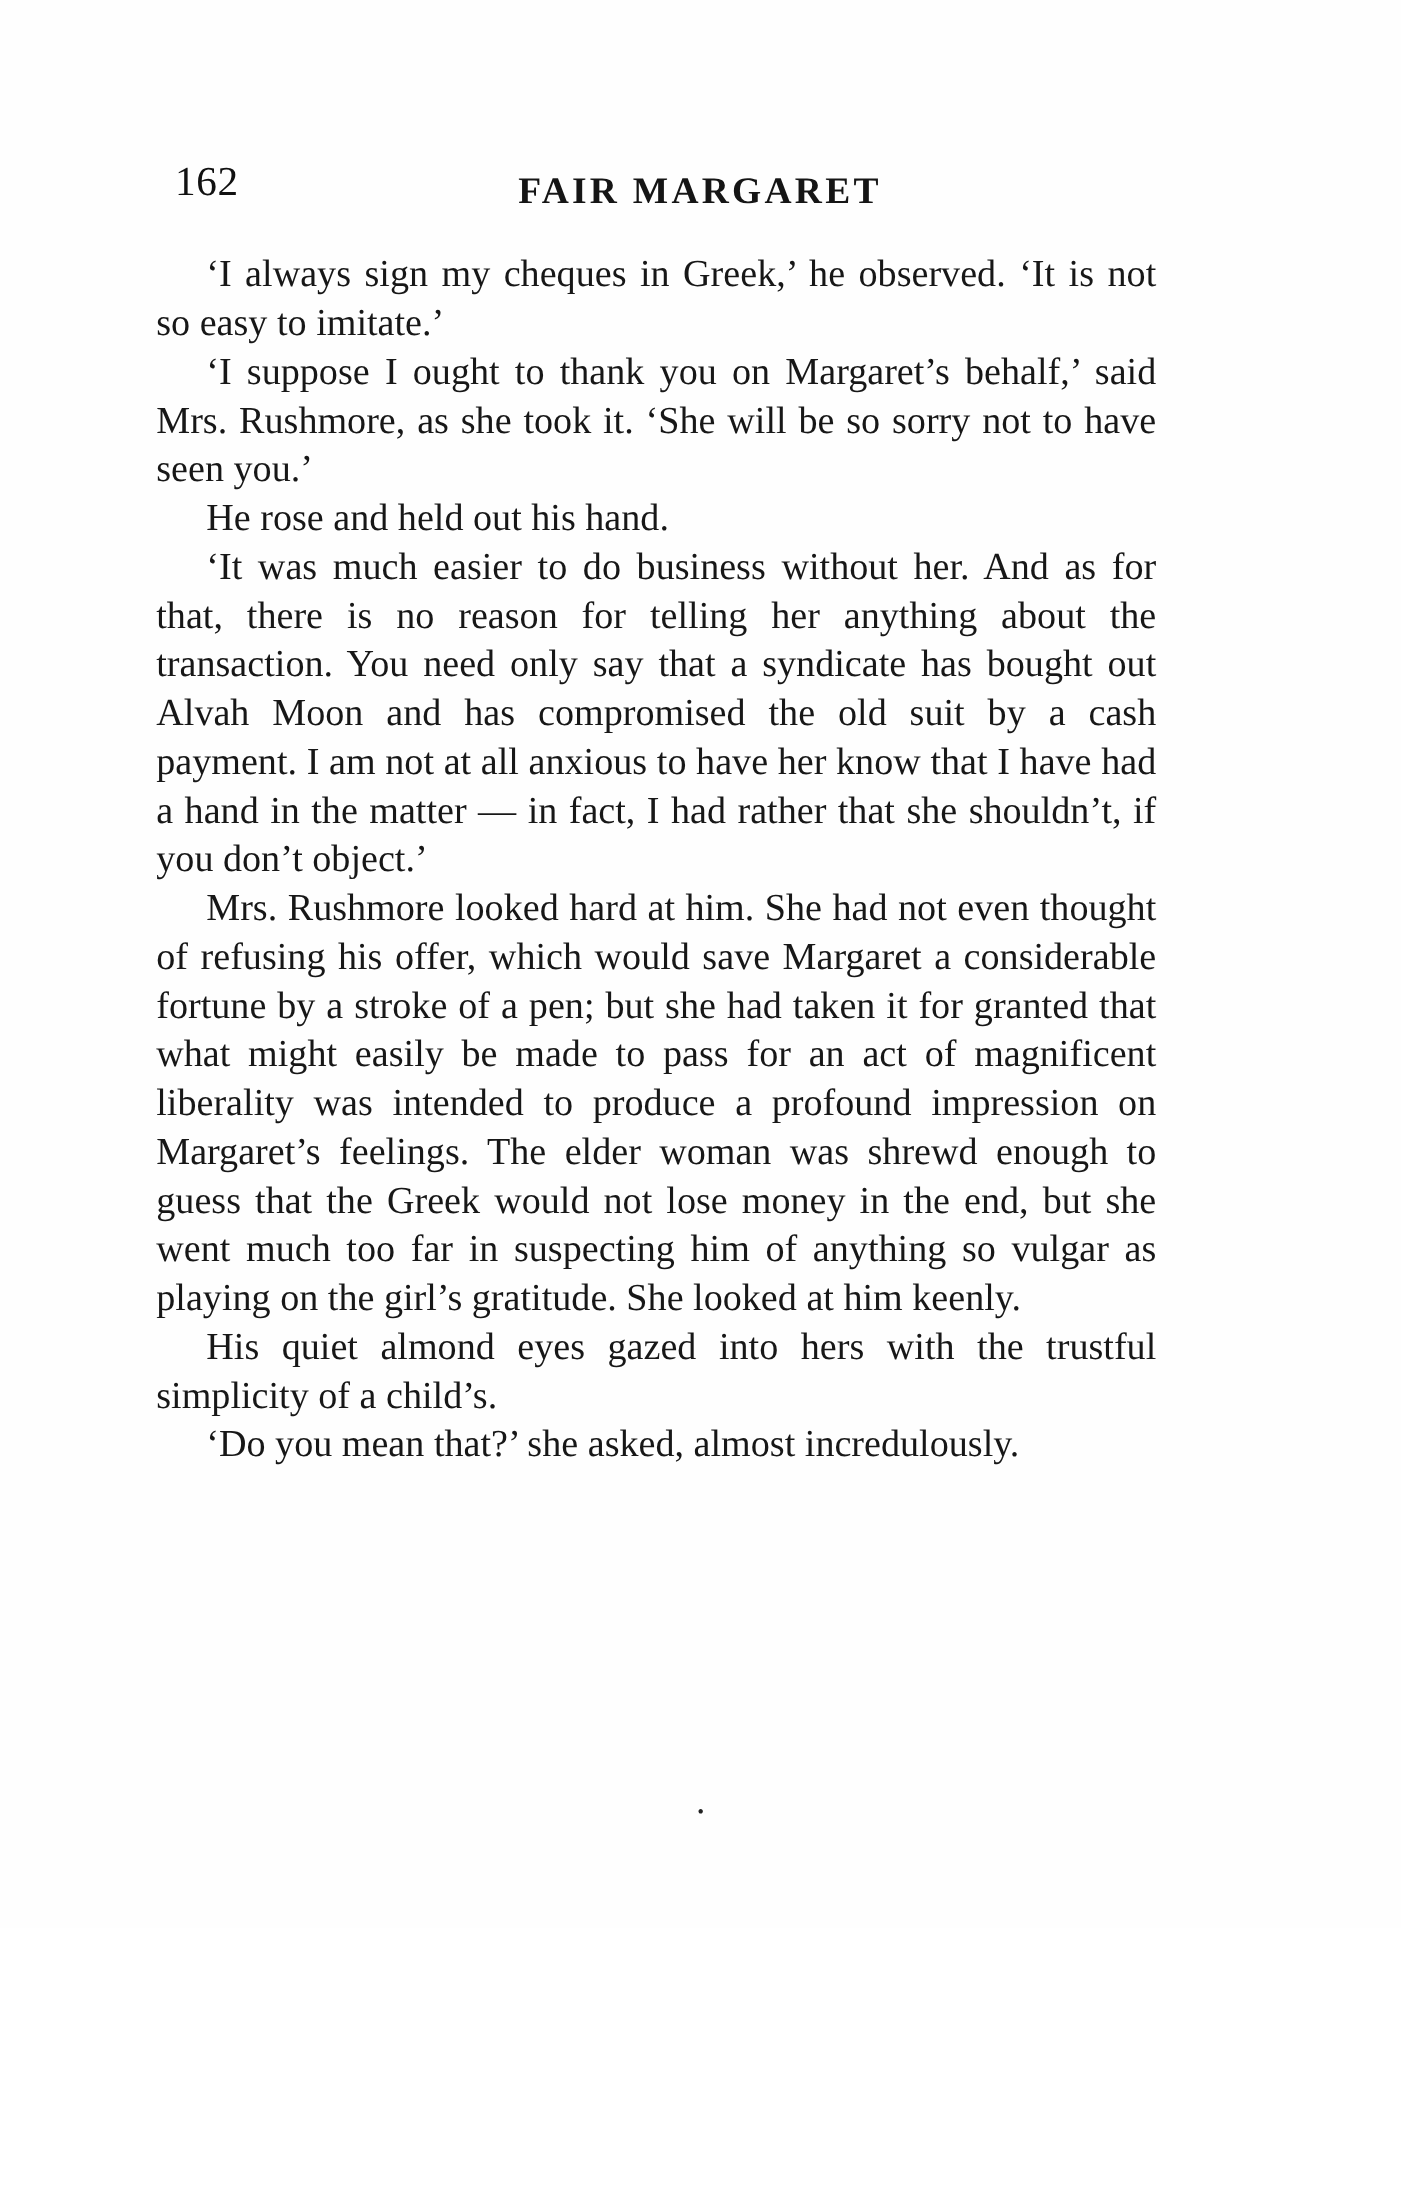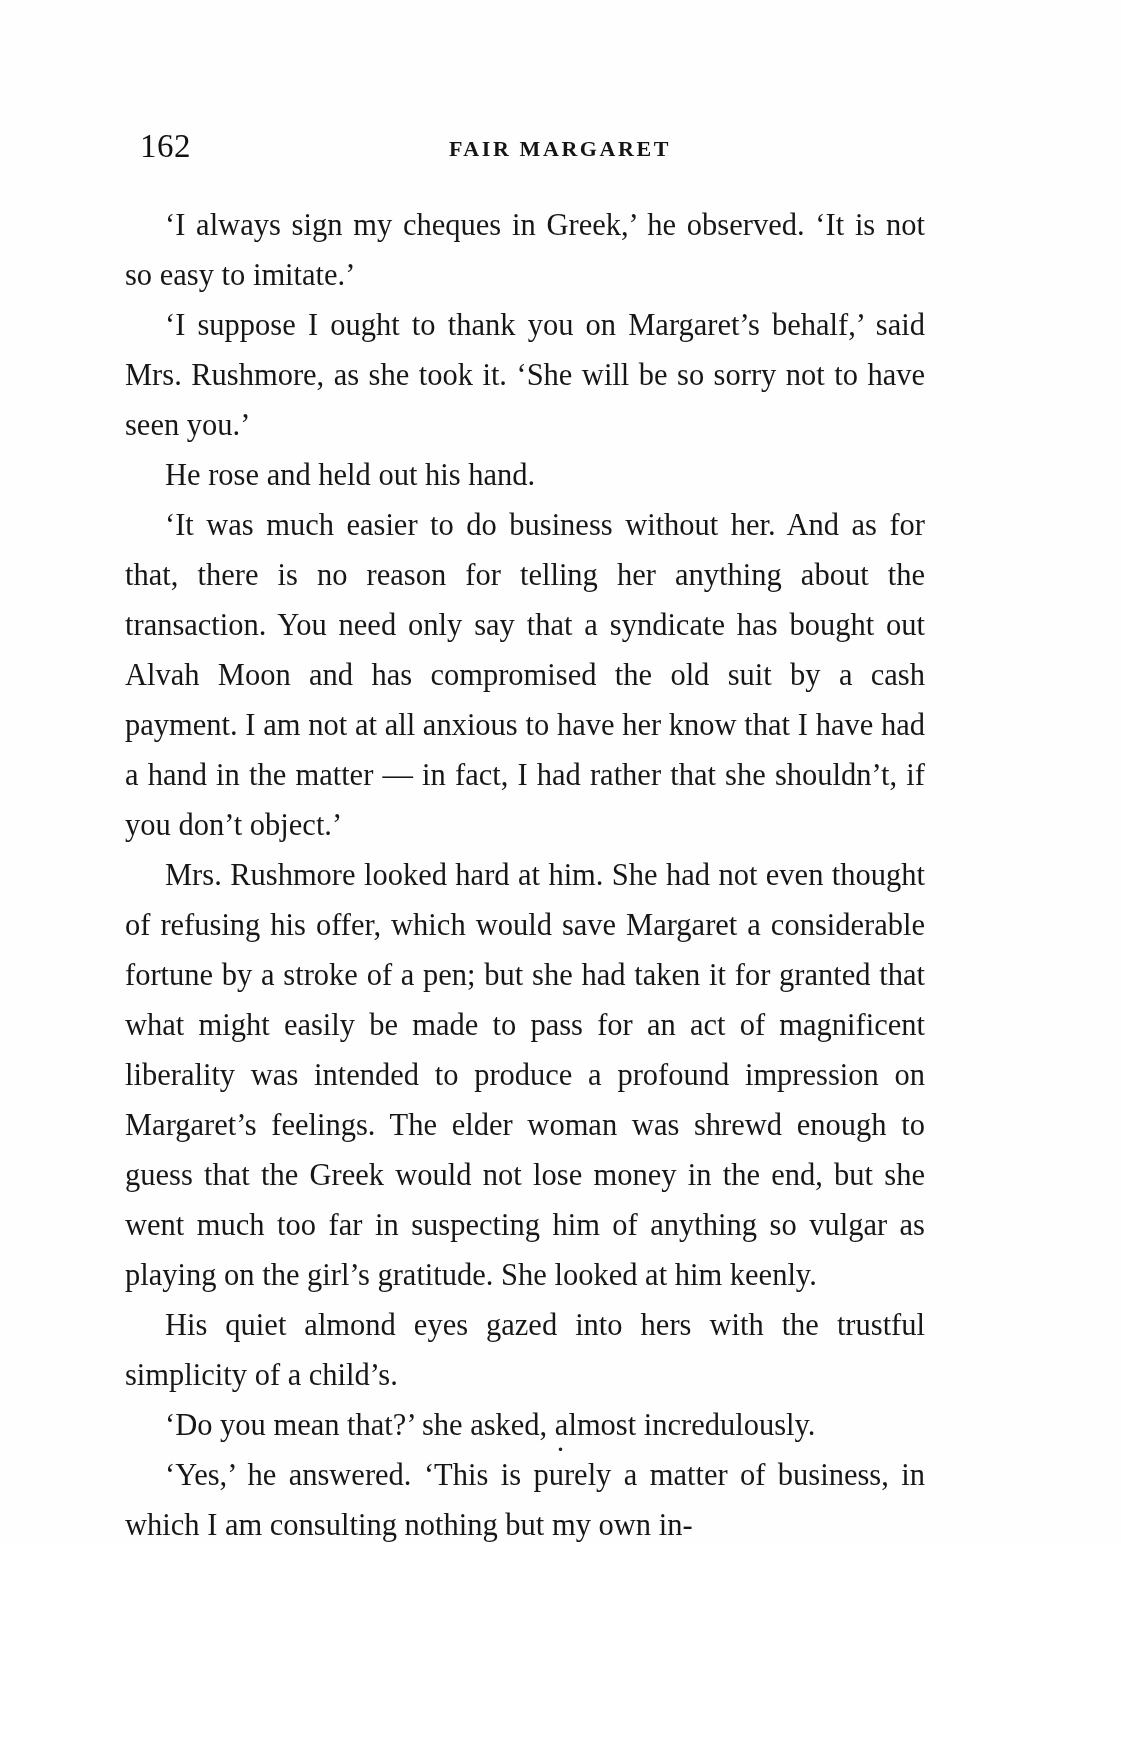--- a/index.html
+++ b/index.html
@@ -37,32 +37,32 @@
     font-size: 33px;
     letter-spacing: 0.5px;
     color: #111;
   }
   .running-head {
     position: absolute;
     left: 0;
     top: 8px;
     width: 840px;
     text-align: center;
-    font-size: 22px;
+    font-size: 30px;
     letter-spacing: 2.6px;
     font-weight: 700;
     color: #151515;
   }
   .body-text {
     position: absolute;
     left: 125px;
     top: 200px;
     width: 800px;
     font-size: 30.5px;
-    line-height: 50px;
+    line-height: 39px;
     color: #171717;
   }
   .body-text p {
     margin: 0;
     text-align: justify;
     text-indent: 40px;
     -webkit-hyphens: none;
     hyphens: none;
   }
   .body-text p.last {
@@ -93,18 +93,17 @@
   </div>
 
   <div class="body-text">
     <p>‘I always sign my cheques in Greek,’ he observed. ‘It is not so easy to imitate.’</p>
     <p>‘I suppose I ought to thank you on Margaret’s behalf,’ said Mrs. Rushmore, as she took it.  ‘She will be so sorry not to have seen you.’</p>
     <p>He rose and held out his hand.</p>
     <p>‘It was much easier to do business without her.  And as for that, there is no reason for telling her anything about the transaction.  You need only say that a syndicate has bought out Alvah Moon and has compromised the old suit by a cash payment.  I am not at all anxious to have her know that I have had a hand in the matter — in fact, I had rather that she shouldn’t, if you don’t object.’</p>
     <p>Mrs. Rushmore looked hard at him.  She had not even thought of refusing his offer, which would save Margaret a considerable fortune by a stroke of a pen; but she had taken it for granted that what might easily be made to pass for an act of magnificent liberality was intended to produce a profound impression on Margaret’s feelings.  The elder woman was shrewd enough to guess that the Greek would not lose money in the end, but she went much too far in suspecting him of anything so vulgar as playing on the girl’s gratitude.  She looked at him keenly.</p>
     <p>His quiet almond eyes gazed into hers with the trustful simplicity of a child’s.</p>
     <p>‘Do you mean that?’ she asked, almost incredulously.</p>
-    <p class="last">‘Yes,’ he answered.  ‘This is purely a matter of business, in which I am consulting nothing but my own in-</p>
   </div>
 
   <div class="catch-dot">.</div>
 
 </div>
 
 </body></html>

